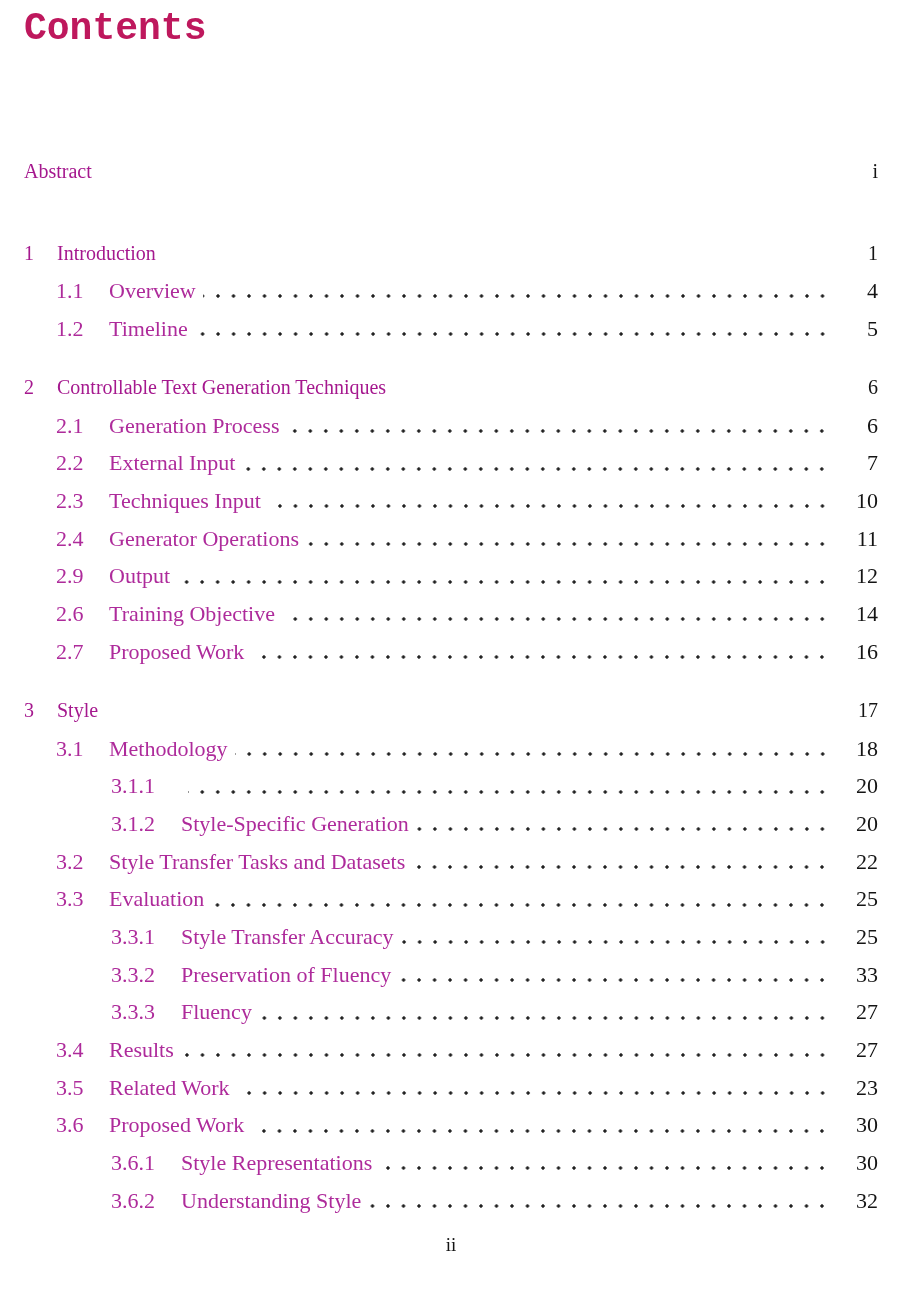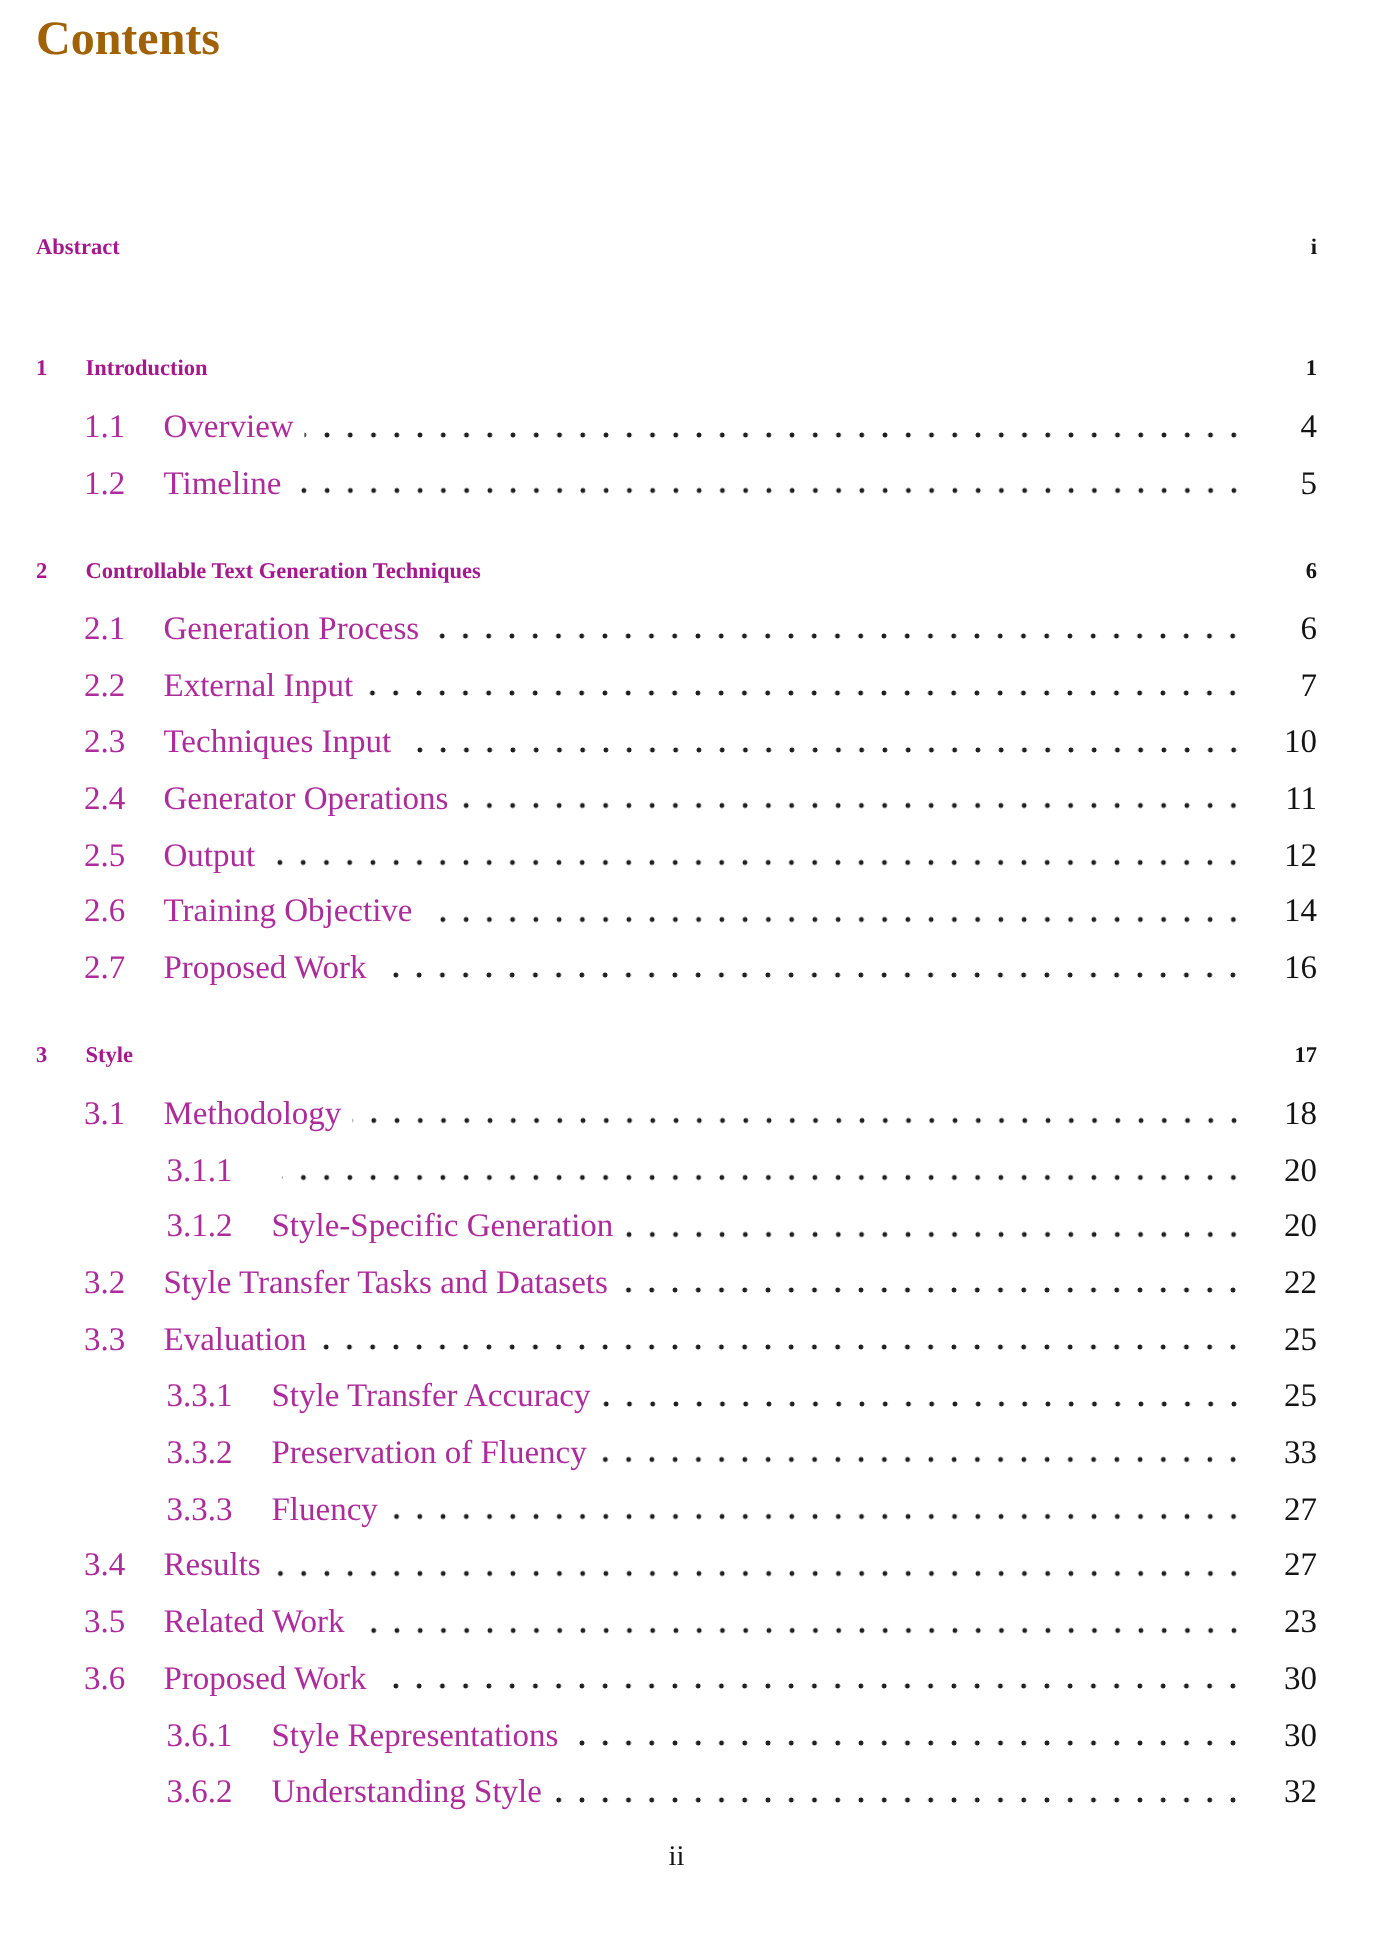--- a/index.html
+++ b/index.html
@@ -9,37 +9,38 @@
     position: relative; overflow: hidden;
     font-family: "Liberation Serif", "DejaVu Serif", serif;
     color: var(--text, #141414);
   }
   .page {
     position: absolute; inset: 0;
     background: var(--bg, #ffffff);
     padding: 8px 39px 0 24px;
   }
   .title {
-    font-size: 32px;
+    font-size: 38px;
     font-weight: 700;
-    color: #a16207;
+    color: #be185d;
     line-height: 1.1;
+    font-family: Liberation Mono, monospace;
   }
   .toc { display: block; margin-top: 103px; }
   .toc-row {
     display: flex;
     align-items: center;
     height: 37.7px;
     font-size: 22px;
     text-decoration: none;
     cursor: pointer;
   }
   .toc-row.front, .toc-row.chapter {
-    font-weight: 700;
-    font-size: 15px;
+    font-weight: 400;
+    font-size: 20px;
   }
   .toc-row.chapter { margin-top: 21.5px; }
   .toc-row.chapter:nth-child(2) { margin-top: 44px; }
   .toc-entry-number { color: var(--link, #ae2b9b); flex: none; white-space: nowrap; }
   .toc-entry-label  { color: var(--link, #ae2b9b); flex: none; white-space: nowrap; }
   .toc-row.front .toc-entry-label,
   .toc-row.chapter .toc-entry-number,
   .toc-row.chapter .toc-entry-label { color: var(--link-bold, #a5188e); }
   .toc-entry-page {
     color: var(--text, #141414);
@@ -124,21 +125,21 @@
         <span class="leader dotted"></span>
         <span class="toc-entry-page">10</span>
       </a>
       <a class="toc-row section">
         <span class="toc-entry-number">2.4</span>
         <span class="toc-entry-label">Generator Operations</span>
         <span class="leader dotted"></span>
         <span class="toc-entry-page">11</span>
       </a>
       <a class="toc-row section">
-        <span class="toc-entry-number">2.5</span>
+        <span class="toc-entry-number">2.9</span>
         <span class="toc-entry-label">Output</span>
         <span class="leader dotted"></span>
         <span class="toc-entry-page">12</span>
       </a>
       <a class="toc-row section">
         <span class="toc-entry-number">2.6</span>
         <span class="toc-entry-label">Training Objective</span>
         <span class="leader dotted"></span>
         <span class="toc-entry-page">14</span>
       </a>

